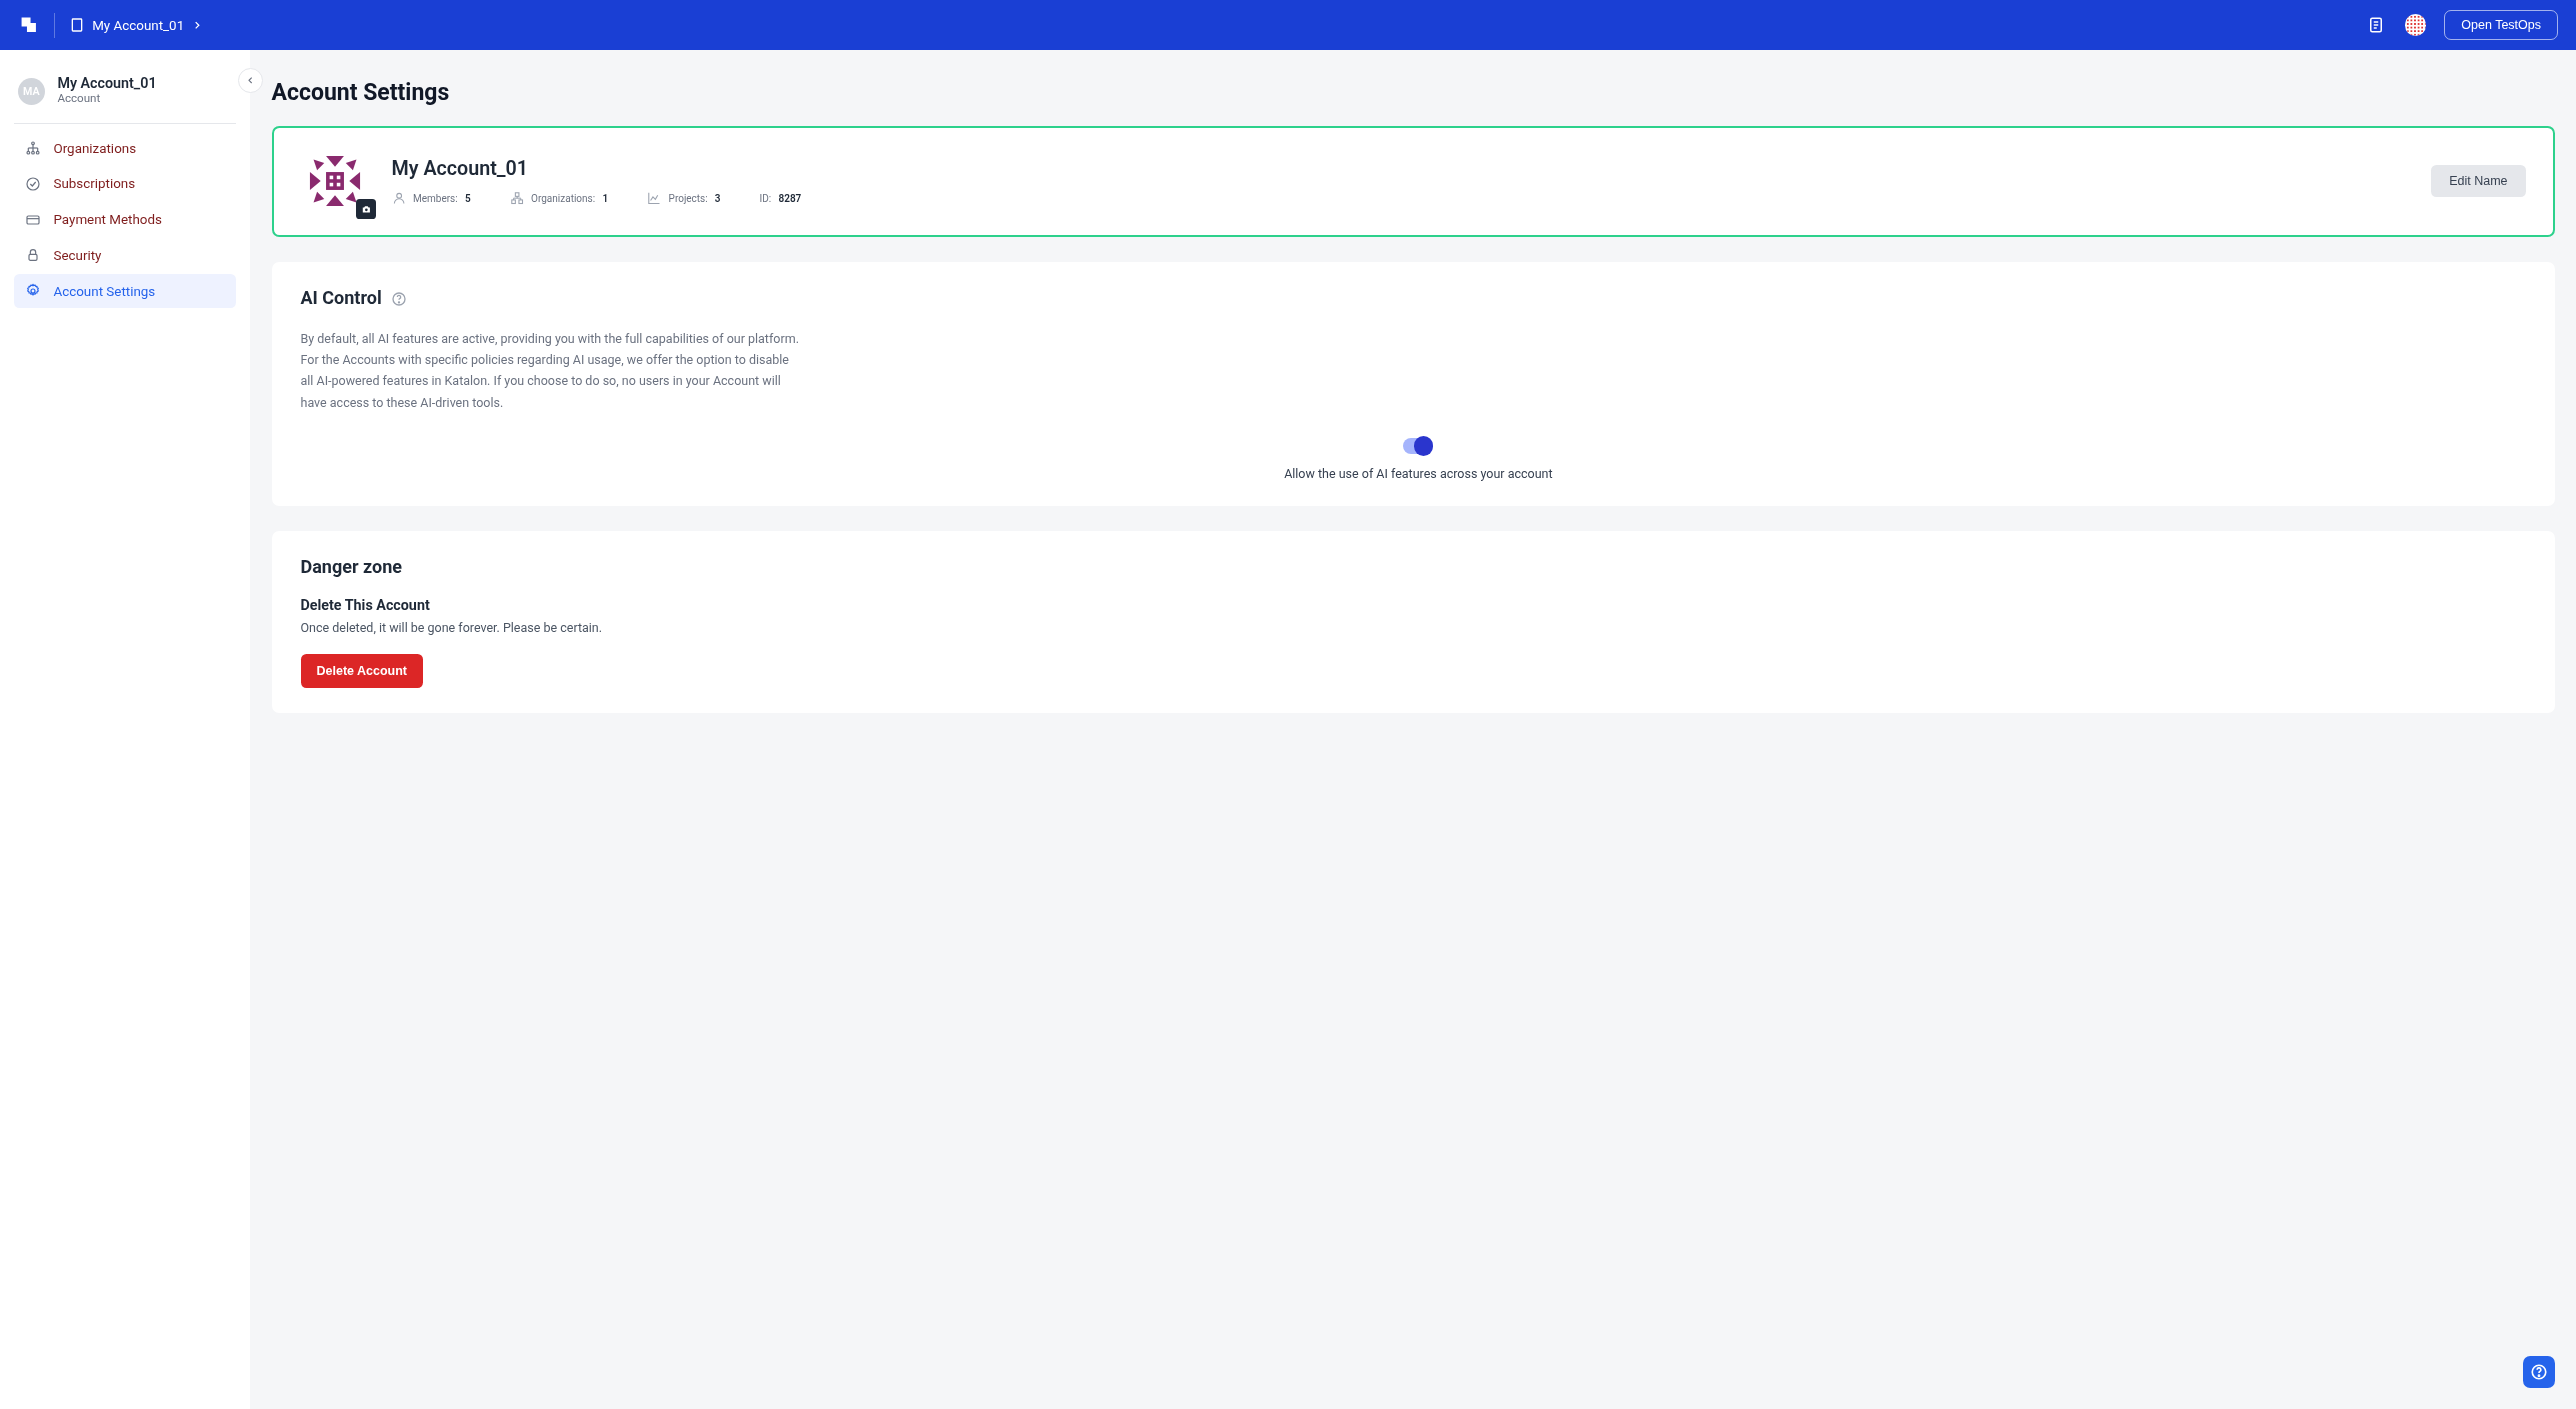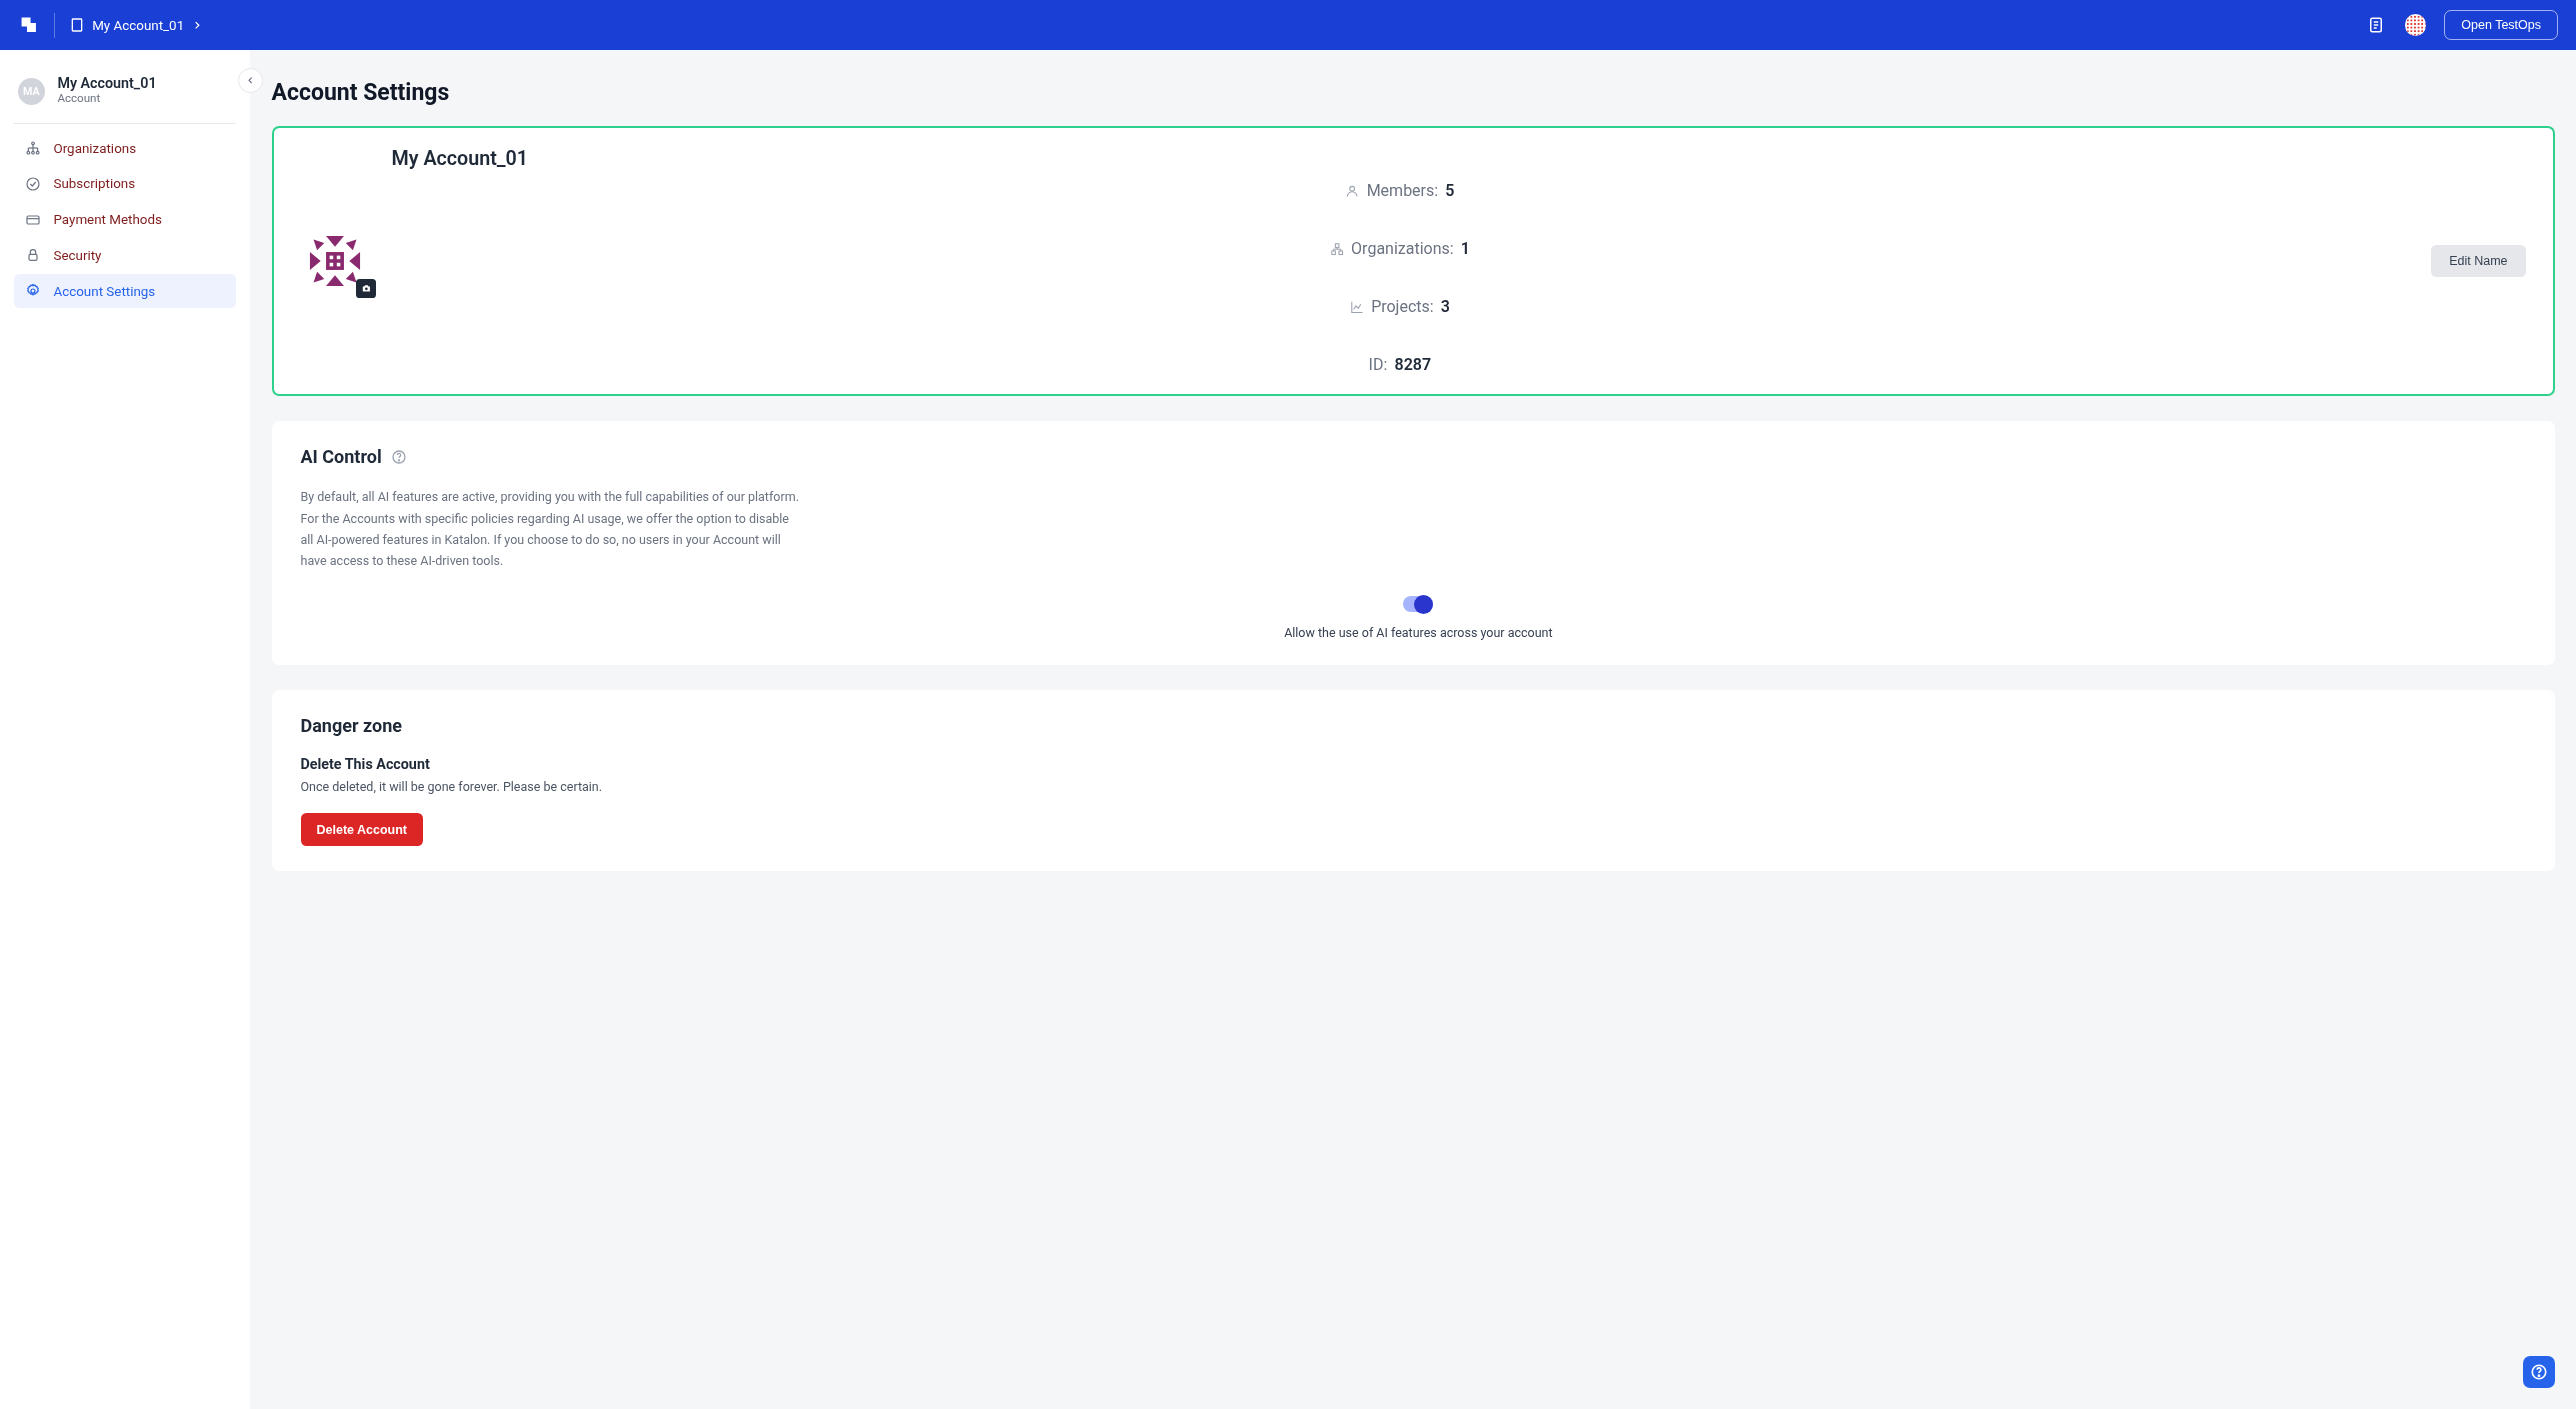--- a/index.html
+++ b/index.html
@@ -202,22 +202,21 @@
       font-size: 19.7px;
       font-weight: 600;
       margin-bottom: 10.7px;
       color: #1f2937;
     }
     .stats-row {
       display: flex;
       align-items: center;
       gap: 39px;
       color: #6b7280;
-      font-size: 16px;
-      flex-direction: column;
+      font-size: 10px;
     }
     .stat-item {
       display: flex;
       align-items: center;
       gap: 7.2px;
     }
     .stat-icon { width: 14.3px; height: 14.3px; }
     .stat-value { color: #1f2937; font-weight: 600; }
     
     .edit-name-btn {

